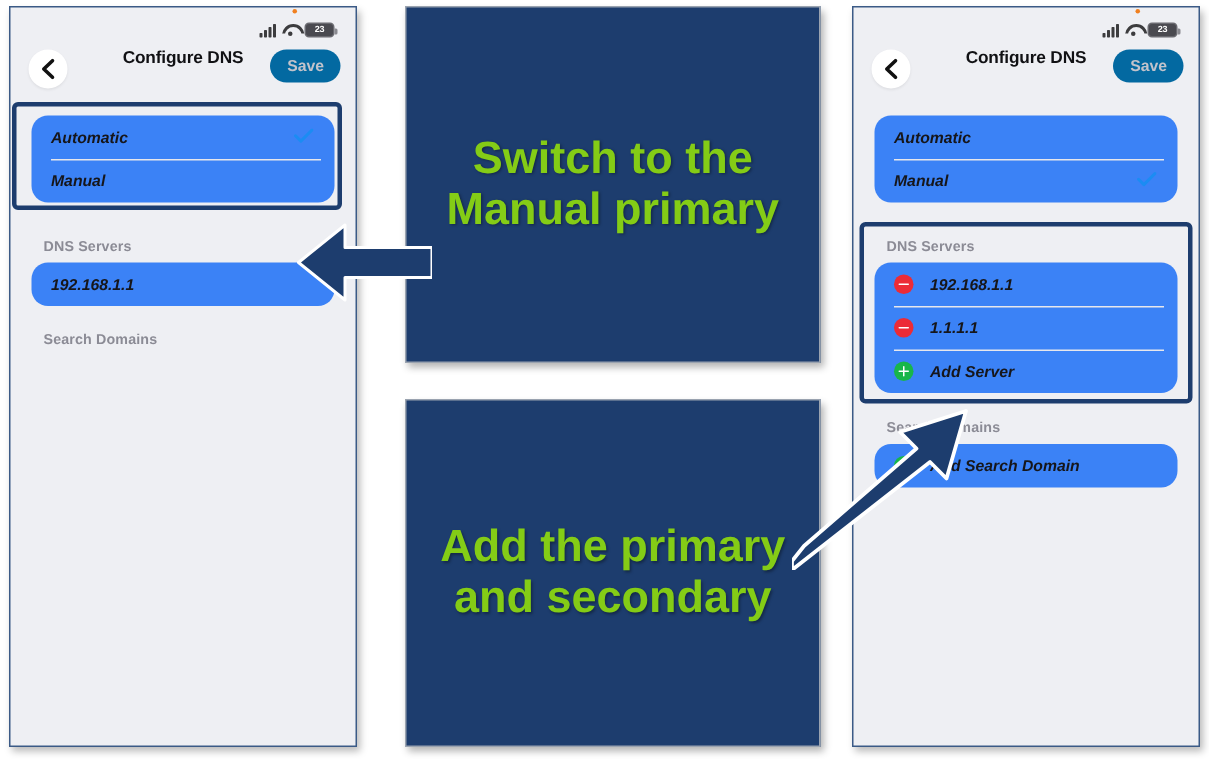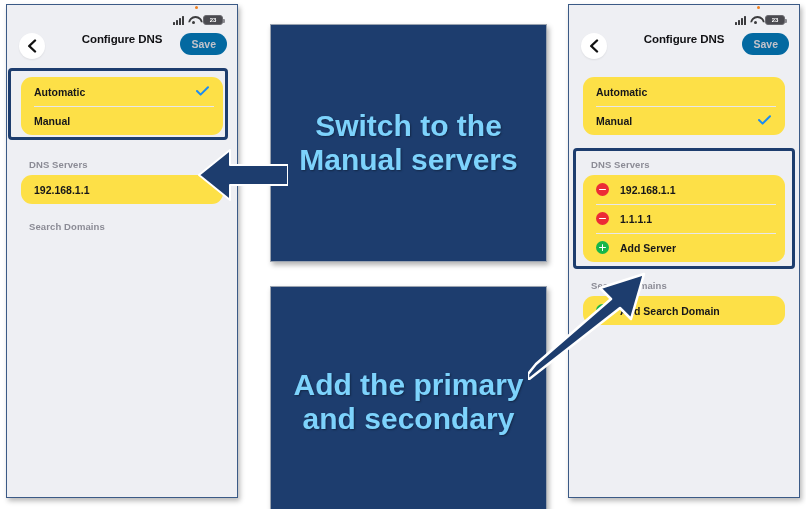--- a/index.html
+++ b/index.html
@@ -78,21 +78,21 @@
   .savebtn {
     position: absolute; right: 10px; top: 0px;
     padding: 5px 11px; border-radius: 13px;
     background: #0369a1; color: #c2c3cb;
     font-size: 10.5px; font-weight: bold;
   }
 
   
   .card {
     position: absolute; left: 14px; right: 14px;
-    background: #fde047; border-radius: 11px;
+    background: #3b82f6; border-radius: 11px; font-style: italic;
   }
   .row {
     height: 29px; display: flex; align-items: center;
     padding: 0 13px; position: relative;
     font-size: 10.5px; color: #16161a; font-weight: bold;
   }
   .row + .row::before {
     content:""; position: absolute; left: 13px; right: 9px; top: 0;
     height: 1px; background: #e7e7ec;
   }
@@ -121,26 +121,25 @@
   #hl-left  { left: 8px;   top: 68px;  width: 220px; height: 72px; }
   #hl-right { left: 573px; top: 148px; width: 222px; height: 121px; }
 
   
   .callout {
     position: absolute; background: #1d3d6e;
     border: 1px solid #9aa3b0;
     box-shadow: 2px 3px 5px rgba(0,0,0,0.3);
     display: flex; align-items: center; justify-content: center;
     text-align: center;
-    color: #7dd3fc;
+    color: #84cc16;
     font-weight: bold;
     line-height: 1.12;
     text-shadow: 1px 1px 2px rgba(0,0,0,0.35);
     padding: 0 8px;
-    margin-top: 20px;
   }
   #callout-1 { left: 270px; top: 4px;   width: 277px; height: 238px; font-size: 30px; }
   #callout-2 { left: 270px; top: 266px; width: 277px; height: 232px; font-size: 30px; justify-content: center; }
   .callout .emoji { font-size: 30px; text-shadow: none; }
 
   
   .arrow { position: absolute; pointer-events: none; }
   #arrow-1 { left: 196px; top: 146px; width: 92px; height: 58px; }
   #arrow-2 { left: 528px; top: 268px; width: 120px; height: 112px; }
 </style>
@@ -276,21 +275,21 @@
         <span>Add Search Domain</span>
       </div>
     </div>
   </div>
 
   <div class="hl" id="hl-right"></div>
 
   <div class="callout" id="callout-1">
     <div>
       <div>Switch to the</div>
-      <div>Manual servers</div>
+      <div>Manual primary</div>
     </div>
   </div>
 
   <div class="callout" id="callout-2">
     <div>
       <div>Add the primary</div>
       <div>and secondary</div>
     </div>
   </div>
 

